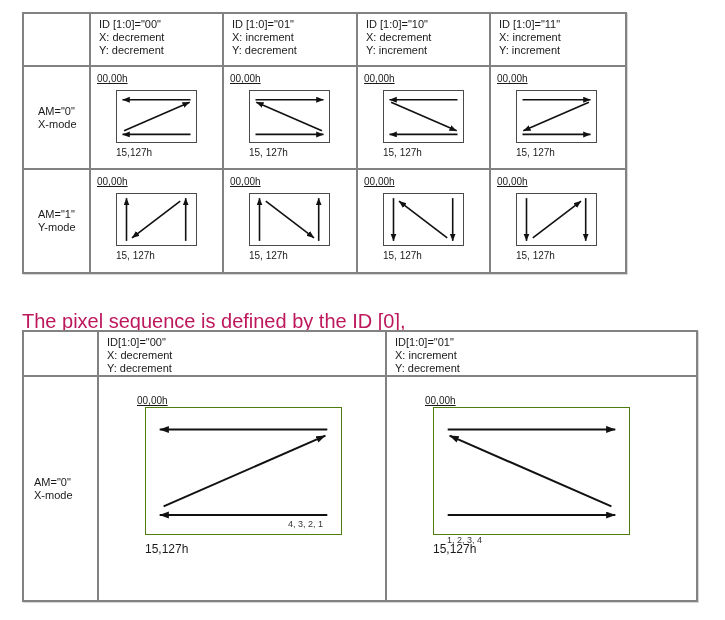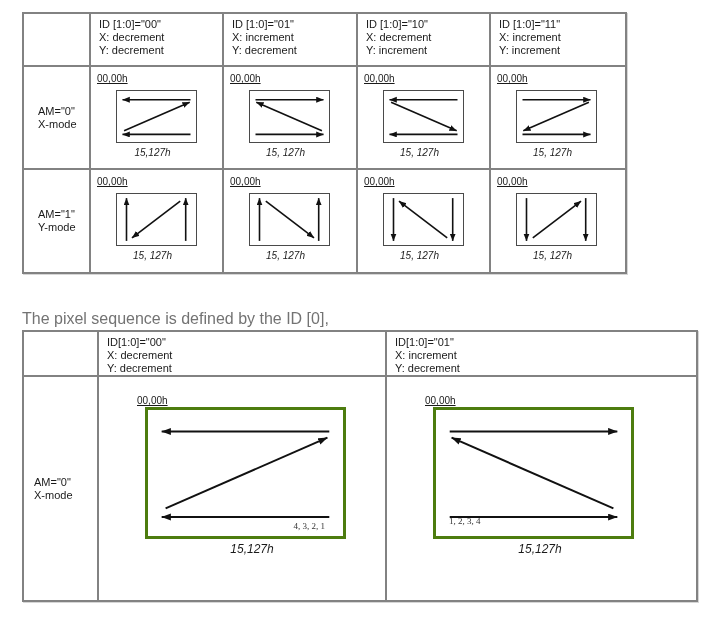--- a/index.html
+++ b/index.html
@@ -17,32 +17,32 @@
   .cell.lc{border-right:none;}
   .cell.lr{border-bottom:none;}
   .head{padding:4px 4px 0 8px;font-size:11px;line-height:13px;white-space:nowrap;}
   .rowlab{display:flex;flex-direction:column;justify-content:center;
           padding-left:14px;font-size:11px;line-height:13px;}
   .t2 .rowlab{padding-left:10px;}
   
   .origin{position:absolute;left:6px;top:6px;font-size:10px;white-space:nowrap;text-decoration:underline;}
   .srect{position:absolute;left:25px;top:23px;width:79px;height:51px;border:1px solid #4a4a4a;}
   .srect svg{position:absolute;left:0;top:0;display:block;}
-  .corner{position:absolute;left:25px;top:80px;width:73px;text-align:center;
-          font-size:10px;white-space:nowrap;font-style:italic;}
+  .corner{position:absolute;left:25px;top:80px;width:73px;text-align:left;
+          font-size:10px;white-space:nowrap;}
   
   .bigdiag .origin{left:38px;top:18px;}
-  .brect{position:absolute;left:46px;top:30px;width:195px;height:126px;border:3px solid #4d7c0f;font-family:Liberation Serif, serif;}
+  .brect{position:absolute;left:46px;top:30px;width:195px;height:126px;border:1px solid #4d7c0f;}
   .brect svg{position:absolute;left:0;top:0;display:block;}
   .bigdiag .corner{left:46px;top:165px;width:214px;font-size:12px;}
   .seq{position:absolute;font-size:9px;color:#333;white-space:nowrap;}
   .seq-r{right:18px;top:111px;}
-  .seq-l{left:13px;top:106px;text-align:center;}
-  
-  .heading{position:absolute;left:22px;top:310px;font-size:16px;color:#737373;white-space:nowrap;}
+  .seq-l{left:13px;top:127px;text-align:center;}
+  
+  .heading{position:absolute;left:22px;top:310px;font-size:20px;color:#be185d;white-space:nowrap;}
   .defs{position:absolute;width:0;height:0;}
 </style>
 </head>
 <body>
 
 <div class="page">
 
   <svg class="defs">
     <defs>
       <marker id="ah-s" markerWidth="9" markerHeight="8" refX="7.3" refY="3" orient="auto" markerUnits="userSpaceOnUse">

